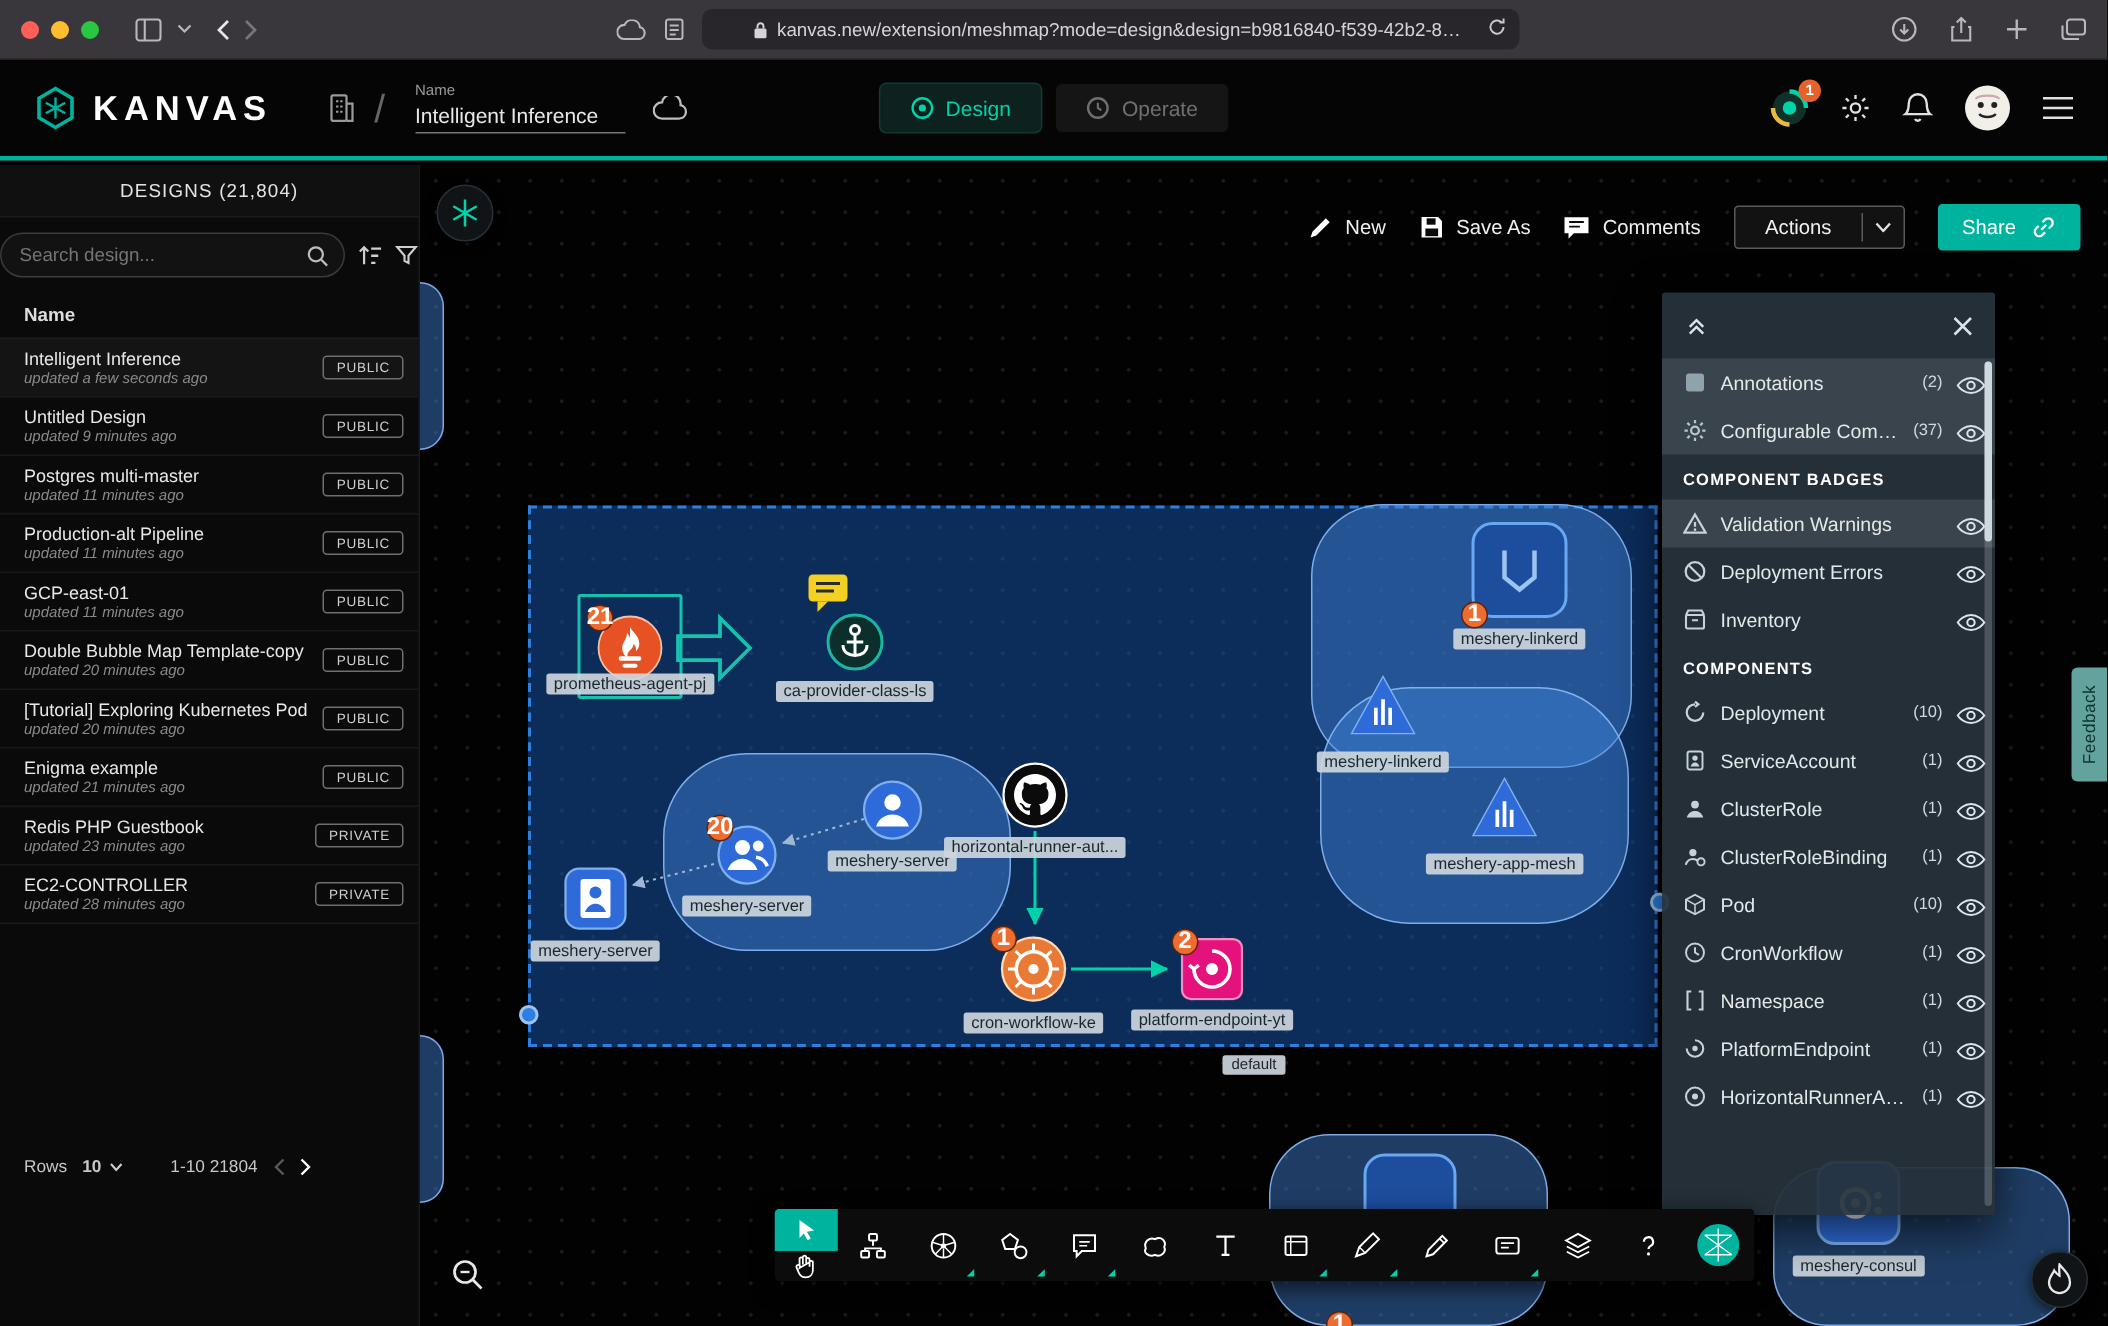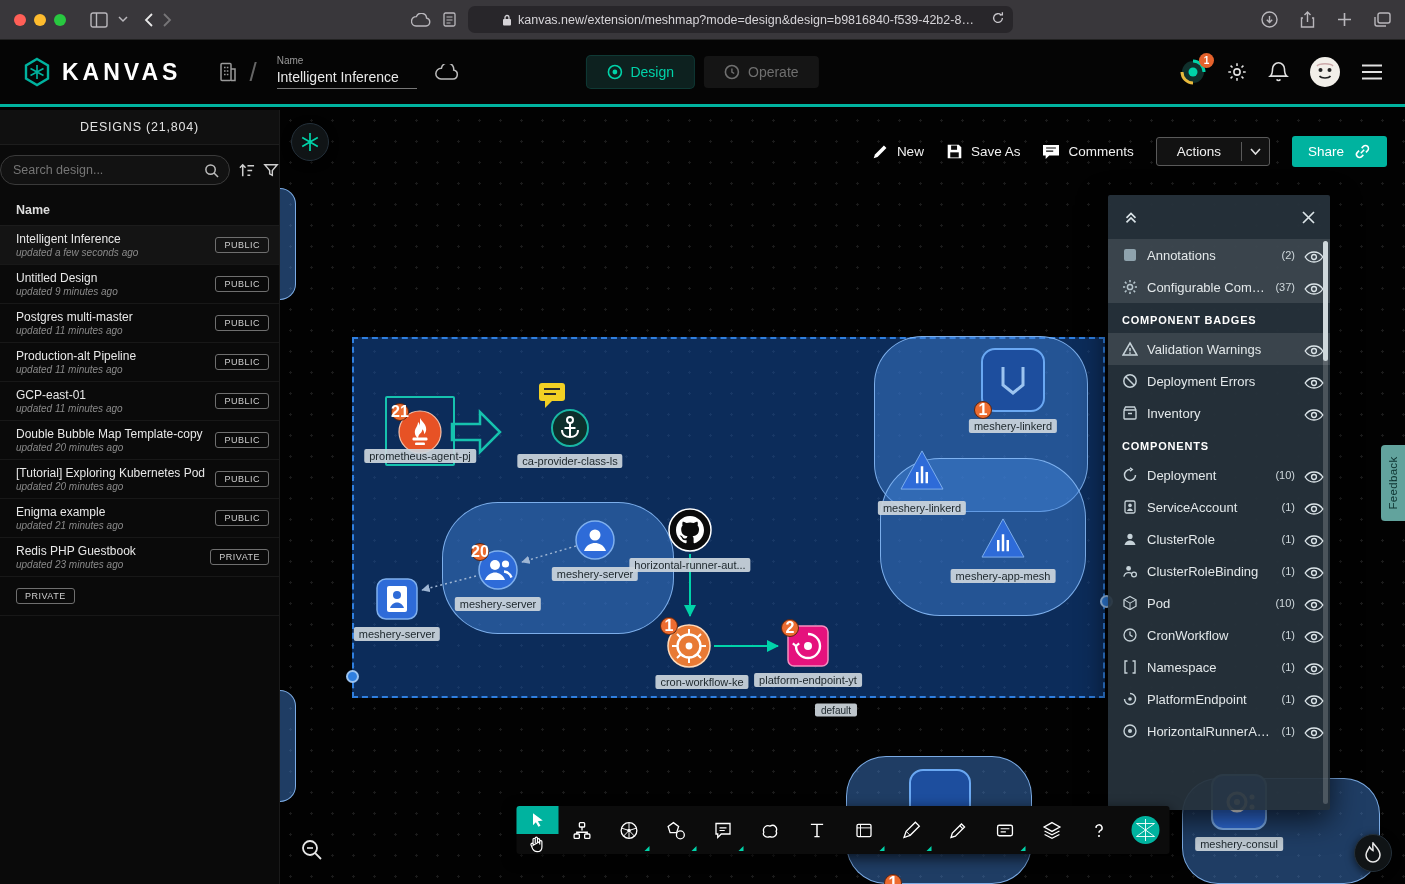--- a/index.html
+++ b/index.html
@@ -481,23 +481,47 @@
         <span class="vis-badge">PUBLIC</span>
       </div>
       <div class="drow">
         <div class="meta">
           <div class="dname">Redis PHP Guestbook</div>
           <div class="dupd">updated 23 minutes ago</div>
         </div>
         <span class="vis-badge">PRIVATE</span>
       </div>
       <div class="drow">
+        <div class="meta">
+          <div class="dname">EC2-CONTROLLER</div>
+          <div class="dupd">updated 28 minutes ago</div>
+        </div>
         <span class="vis-badge">PRIVATE</span>
       </div>
     </div>
+  <div class="sb-pagination">
+    <span>Rows</span>
+    <span class="rows-select">
+      <b>10</b>
+      <svg width="9" height="6" viewBox="0 0 9 6">
+          <path d="M1 1l3.5 4L8 1" fill="none" stroke="#cfcfcf" stroke-width="1.4"></path>
+        </svg>
+    </span>
+    <span class="pg-range">1-10 21804</span>
+    <span class="pg-arrow" style="opacity:.4;">
+      <svg width="8" height="12" viewBox="0 0 8 12">
+          <path d="M7 1L2 6l5 5" fill="none" stroke="#cfcfcf" stroke-width="1.6"></path>
+        </svg>
+    </span>
+    <span class="pg-arrow">
+      <svg width="8" height="12" viewBox="0 0 8 12">
+          <path d="M1 1l5 5-5 5" fill="none" stroke="#fff" stroke-width="1.6"></path>
+        </svg>
+    </span>
+  </div>
 </div>
 
 <div class="canvas">
   <div id="region" style="left: 72px; top: 227px; width: 753px; height: 361px;"></div>
   <div id="bubbles">
       <div class="bubble" style="left: 162px; top: 392px; width: 232px; height: 132px; border-radius: 56px;"></div>
       <div class="bubble" style="left: 594px; top: 226px; width: 214px; height: 176px; border-radius: 48px;"></div>
       <div class="bubble" style="left: 600px; top: 348px; width: 206px; height: 158px; border-radius: 60px;"></div>
       <div class="bubble" style="left: 566px; top: 646px; width: 186px; height: 128px; border-radius: 40px;"></div>
       <div class="bubble" style="left: 902px; top: 668px; width: 198px; height: 106px; border-radius: 36px;"></div>
@@ -574,21 +598,21 @@
           </svg></span><div class="nlabel" style="top: 50px;">horizontal-runner-aut...</div></div>
       <div class="node" style="left: 700px; top: 407px; width: 46px; height: 46px;"><span class="icon"><svg viewBox="0 0 48 44" width="46" height="42">
             <path d="M24 2l22 40H2z" fill="#2e6bd8" stroke="#7fb0ee" stroke-width="1"></path>
             <path d="M19 24v12M24 18v18M29 24v12" stroke="#fff" stroke-width="2.6" fill="none"></path>
           </svg></span><div class="nlabel" style="top: 52px;">meshery-app-mesh</div></div>
       <div class="node" style="left: 386px; top: 513px; width: 46px; height: 46px;"><span class="icon"><svg viewBox="0 0 46 46" width="46" height="46">
             <circle cx="23" cy="23" r="21" fill="#E87A35" stroke="#ffd9b8" stroke-width="1.5"></circle>
             <circle cx="23" cy="23" r="11.5" fill="none" stroke="#fff" stroke-width="2.4"></circle>
             <circle cx="23" cy="23" r="3.4" fill="#fff"></circle>
             <path d="M23 11.5V6M23 40v-5.5M11.5 23H6M40 23h-5.5M14.8 14.8L11 11M31.2 31.2l3.8 3.8M31.2 14.8L35 11M14.8 31.2L11 35" stroke="#fff" stroke-width="2"></path>
-          </svg></span><div class="nlabel" style="top: 52px; margin-left: 13px;">cron-workflow-ke</div><div class="nbadge" style="left: -6px; top: -6px;">1</div></div>
+          </svg></span><div class="nlabel" style="top: 52px;">cron-workflow-ke</div><div class="nbadge" style="left: -6px; top: -6px;">1</div></div>
       <div class="node" style="left: 507px; top: 515px; width: 42px; height: 42px;"><span class="icon"><svg viewBox="0 0 42 42" width="42" height="42">
             <rect x="1" y="1" width="40" height="40" rx="6" fill="#E5127D" stroke="#f58ec0" stroke-width="1.5"></rect>
             <path d="M21 9a12 12 0 1 1-12 12" fill="none" stroke="#fff" stroke-width="2.4"></path>
             <path d="M9 21l-3.2-2.6M9 21l3.2-2.6" stroke="#fff" stroke-width="2.2" fill="none"></path>
             <circle cx="21" cy="21" r="4" fill="#fff"></circle>
           </svg></span><div class="nlabel" style="top: 48px;">platform-endpoint-yt</div><div class="nbadge" style="left: -6px; top: -6px;">2</div></div>
       <div class="node" style="left: 930px; top: 663px; width: 58px; height: 58px;"><span class="icon"><svg viewBox="0 0 58 58" width="58" height="58">
             <rect x="2" y="2" width="54" height="54" rx="11" fill="#2e6bd8" stroke="#7fb0ee" stroke-width="2"></rect>
             <circle cx="27" cy="29" r="9" fill="none" stroke="#fff" stroke-width="3"></circle>
             <circle cx="27" cy="29" r="3" fill="#fff"></circle>

